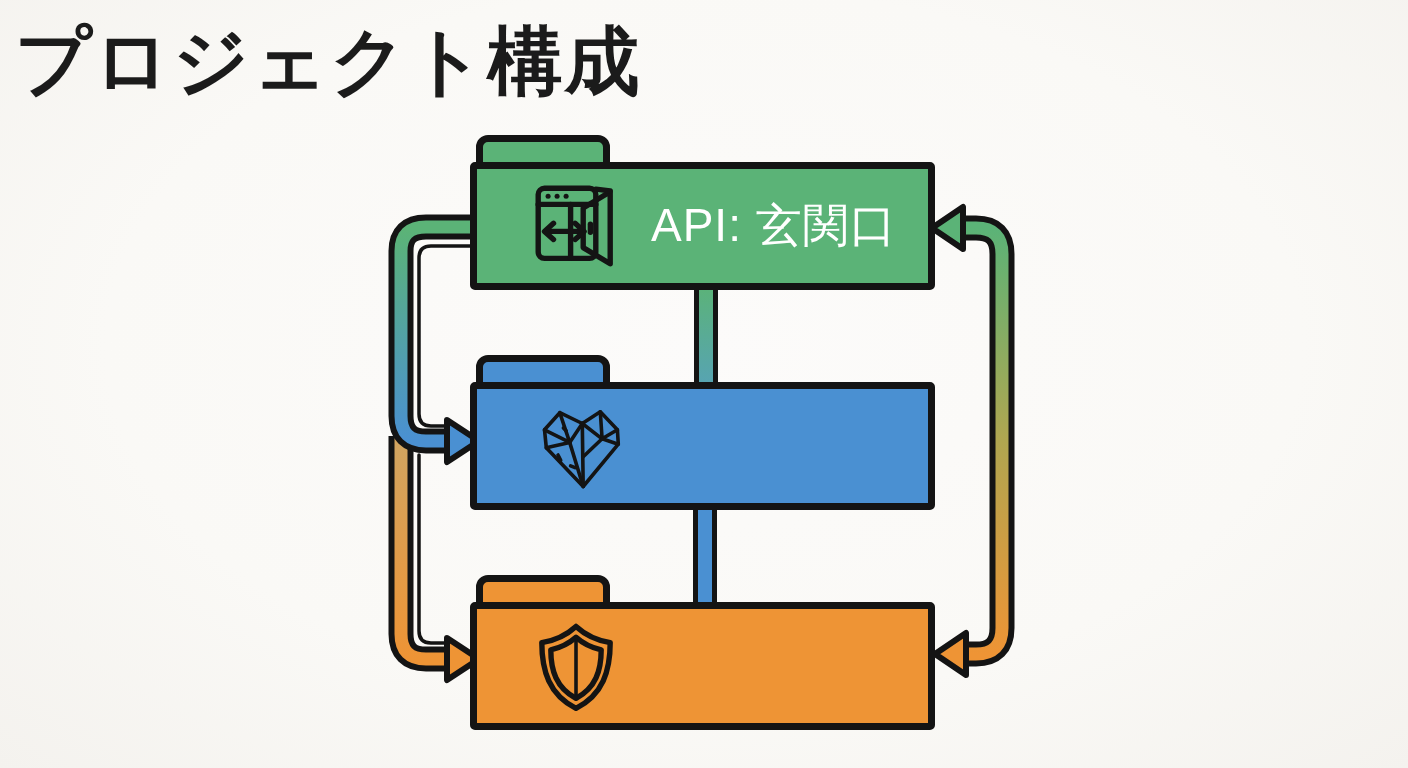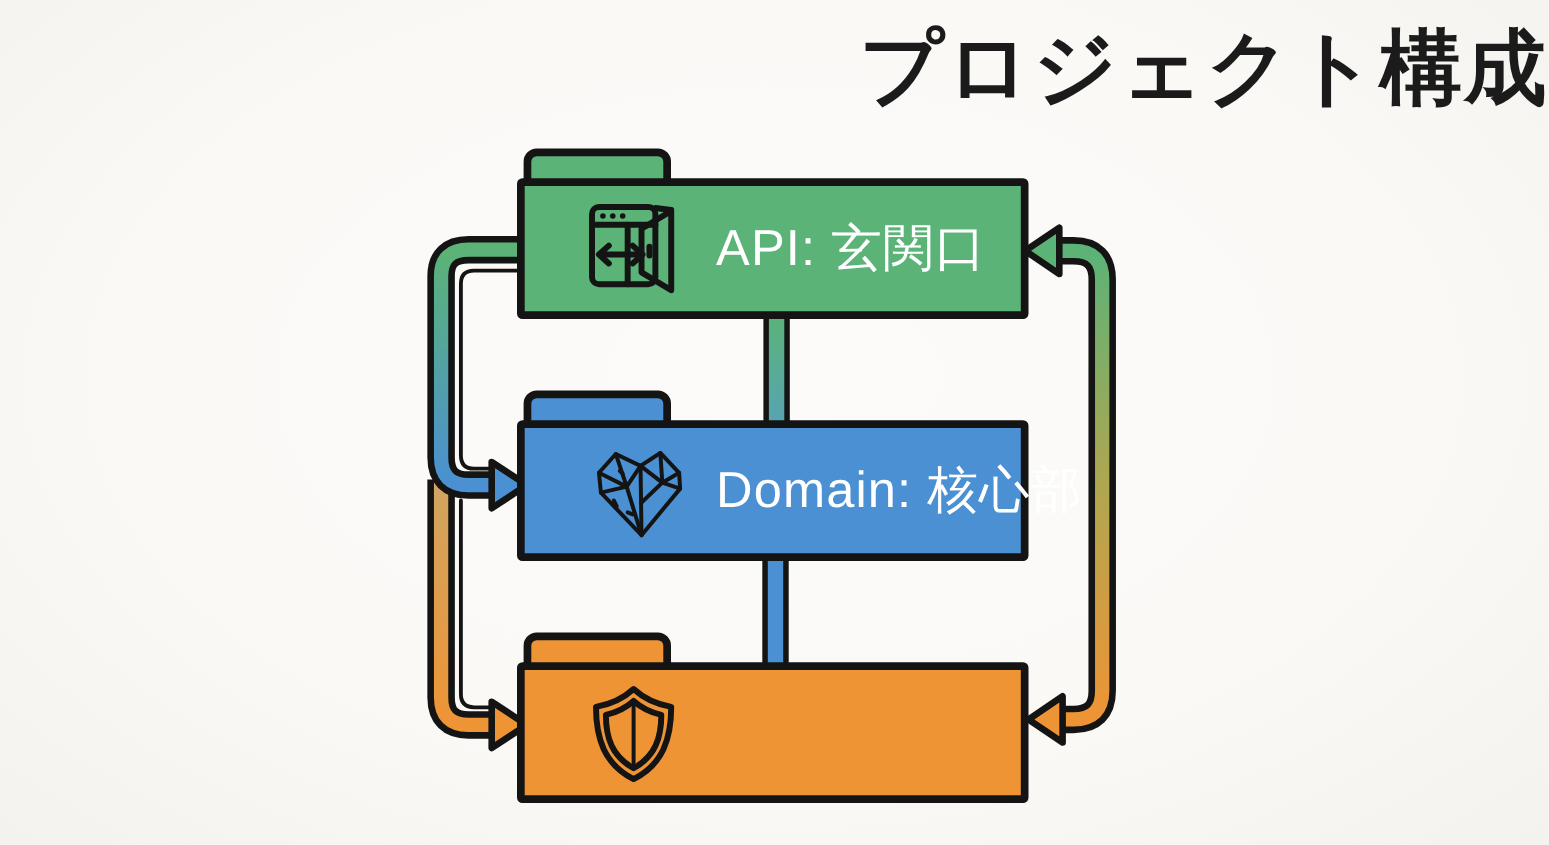--- a/index.html
+++ b/index.html
@@ -8,26 +8,25 @@
     background:#e8e6e3;
   }
   #canvas {
     position:relative;
     width:1408px; height:768px;
     overflow:hidden;
     background:#faf9f7;
     background-image: radial-gradient(ellipse at 50% 45%, #fcfbfa 0%, #faf9f6 60%, #f4f2ee 100%);
   }
   .title {
-    position:absolute; top:12px; left:0; right:0;
-    text-align:right;
+    position:absolute; top:12px; left:15px; right:0;
+    text-align:left;
     font-size:75px; font-weight:600;
     letter-spacing:2px;
     color:#1b1b1b;
-    padding-left:15px;
   }
   #wires { position:absolute; left:0; top:0; z-index:1; }
   .casing { fill:none; stroke:#141414; stroke-linecap:butt; }
   .flow   { fill:none; stroke-linecap:butt; }
   .thinline { fill:none; stroke:#141414; stroke-width:3.5; stroke-linecap:round; }
   .arrowhead { stroke:#141414; stroke-width:6; stroke-linejoin:round; }
 
   .folder { position:absolute; left:470px; width:465px; height:128px; z-index:2; }
   .folder .tab {
     position:absolute; left:6px; top:-27px;
@@ -146,21 +145,20 @@
           <line class="ico-thin" x1="57" y1="25" x2="58" y2="95"></line>
           <polyline class="ico-thin" points="77,12 79,42 96,32"></polyline>
           <line class="ico-thin" x1="57" y1="25" x2="79" y2="42"></line>
           <line class="ico-thin" x1="79" y1="42" x2="58" y2="62"></line>
           <line class="ico-thin" x1="97" y1="48" x2="79" y2="42"></line>
           <line class="ico-thin" x1="36" y1="30" x2="39" y2="33"></line>
           <line class="ico-thin" x1="30" y1="60" x2="33" y2="66"></line>
           <line class="ico-thin" x1="44" y1="72" x2="49" y2="74"></line>
         </svg>
       </span>
-      <span class="node-label">Domain: 核心部</span>
     </div>
   </div>
 
   <div class="folder" style="top:602px">
     <div class="tab" style="background: rgb(238, 148, 53);"></div>
     <div class="body" style="background: rgb(238, 148, 53);">
       <span class="node-icon">
         <svg viewBox="0 0 100 100">
           <path class="ico" d="M50,6 C 38,17 24,22 12,24 C 12,55 20,82 50,97 C 80,82 88,55 88,24 C 76,22 62,17 50,6 Z"></path>
           <path class="ico" d="M50,18 C 41,26 31,30 22,32 C 22,55 28,74 50,86 C 72,74 78,55 78,32 C 69,30 59,26 50,18 Z"></path>

